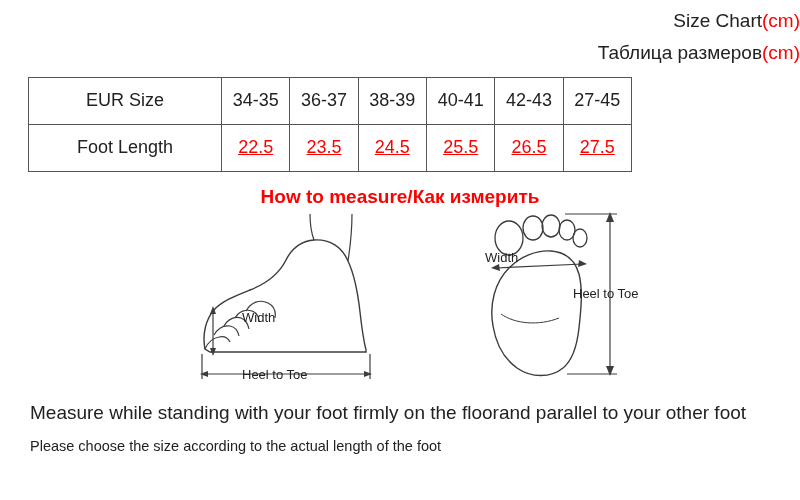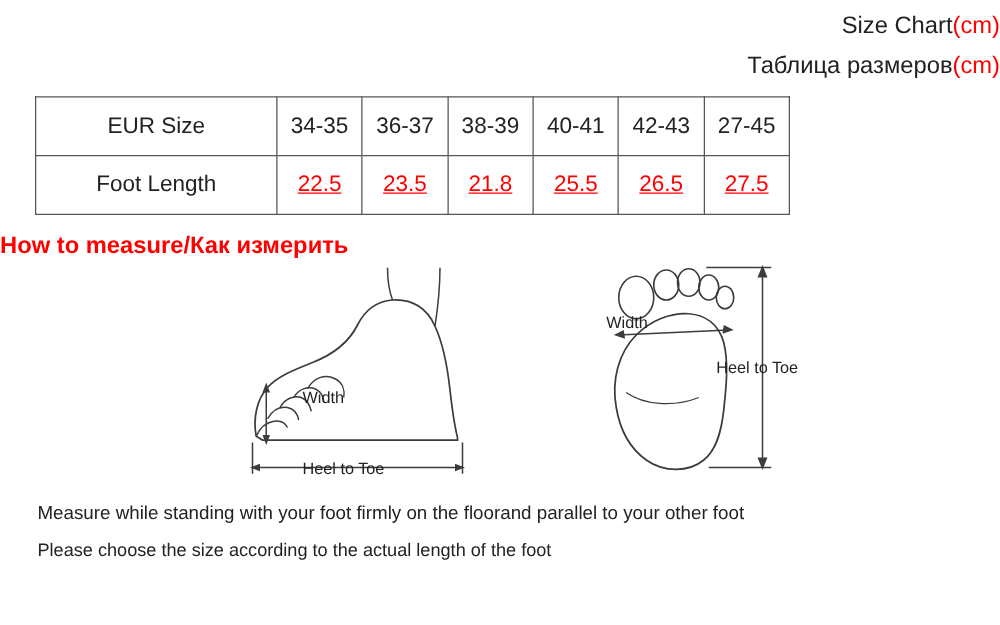--- a/index.html
+++ b/index.html
@@ -46,20 +46,21 @@
   }
   table.size-table td.label {
     width: 192px;
   }
   table.size-table td.val-red {
     color: #ff0000;
     text-decoration: underline;
   }
 
   .howto {
+    text-align: center;
     color: #ff0000;
     font-size: 19px;
     font-weight: bold;
     margin-top: 14px;
   }
 
   .figures {
     position: relative;
     height: 180px;
     margin-top: 6px;
@@ -69,21 +70,21 @@
     left: 180px;
     top: 0;
   }
   .figure-right {
     position: absolute;
     left: 455px;
     top: -8px;
   }
 
   .note {
-    font-size: 15px;
+    font-size: 19px;
     color: #222222;
     margin-left: 30px;
   }
   .note-1 { margin-top: 8px; }
   .note-2 { margin-top: 14px; font-size: 14.5px; }
 
   svg text {
     font-family: "Liberation Sans", sans-serif;
     fill: #222222;
   }
@@ -109,21 +110,21 @@
         <td>36-37</td>
         <td>38-39</td>
         <td>40-41</td>
         <td>42-43</td>
         <td>27-45</td>
       </tr>
       <tr>
         <td class="label">Foot Length</td>
         <td class="val-red">22.5</td>
         <td class="val-red">23.5</td>
-        <td class="val-red">21.8</td>
+        <td class="val-red">24.5</td>
         <td class="val-red">25.5</td>
         <td class="val-red">26.5</td>
         <td class="val-red">27.5</td>
       </tr>
     </tbody>
   </table>
 
   <div class="howto">How to measure/Как измерить</div>
 
   <div class="figures">

